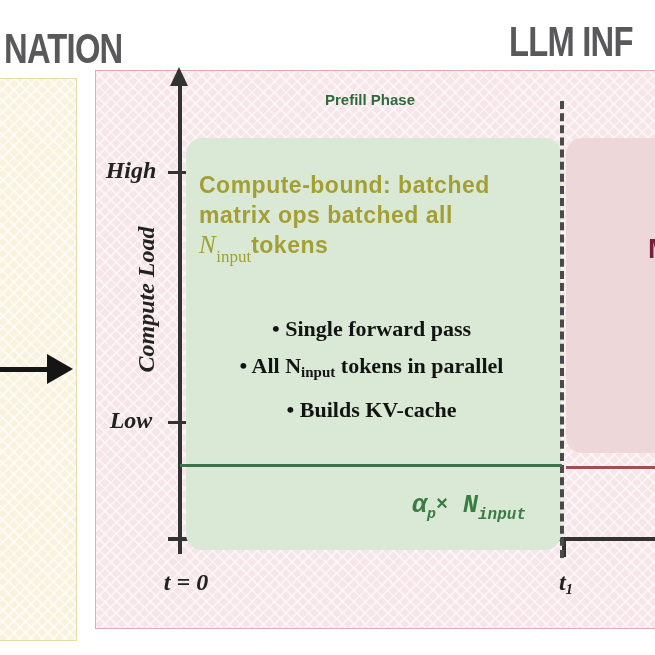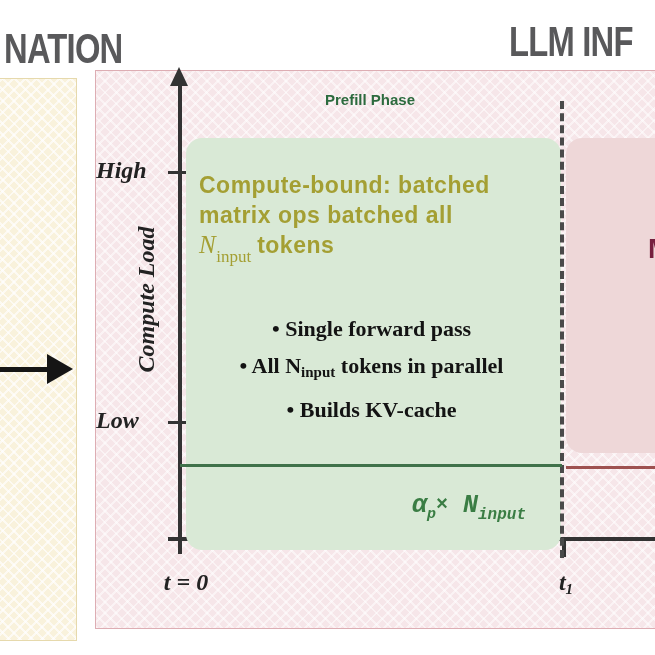--- a/index.html
+++ b/index.html
@@ -62,21 +62,21 @@
   }
   .x-axis{left:72px;top:466px;width:489px;height:4px;background:#333;}
   .tick-h{background:#333;height:3px;width:18px;left:72px;}
   .tick-high{top:100px;}
   .tick-low{top:350px;}
   .tick-v{background:#333;width:3.5px;}
   .tick-origin{left:82px;top:470px;height:13px;}
   .tick-t1{left:466px;top:470px;height:16px;}
 
   .serif-lbl{font-family:"Liberation Serif",serif;font-weight:bold;font-style:italic;color:#222;}
-  .lbl-high,.lbl-low{left:0;width:70px;text-align:left;font-size:24px;}
+  .lbl-high,.lbl-low{left:0;width:70px;text-align:center;font-size:24px;}
   .lbl-high{top:86px;}
   .lbl-low{top:336px;}
   .lbl-yaxis{
     left:-60px;top:215px;width:220px;text-align:center;font-size:24px;
     transform:rotate(-90deg);
   }
   .lbl-t0{left:35px;top:498px;width:110px;text-align:center;font-size:24px;}
   .lbl-t1{left:415px;top:498px;width:110px;text-align:center;font-size:24px;}
   .lbl-t1 sub{font-size:15px;font-style:italic;vertical-align:-4px;}
 
@@ -93,21 +93,21 @@
     font-weight:bold;font-size:23px;line-height:30px;letter-spacing:0.5px;
     color:#a49f33;white-space:nowrap;
   }
   .headline .n-serif{
     font-family:"Liberation Serif",serif;font-style:italic;font-weight:normal;font-size:25px;
   }
   .headline sub{
     font-family:"Liberation Serif",serif;font-style:normal;font-weight:normal;
     font-size:17px;vertical-align:-9px;letter-spacing:0;
   }
-  .headline .tok{margin-left:6px;}
+  .headline .tok{margin-left:0;}
   .bullets{
     position:absolute;left:-14px;right:-10px;top:172px;text-align:center;
     font-family:"Liberation Serif",serif;font-weight:bold;font-size:22px;
     line-height:37px;color:#131313;white-space:nowrap;
   }
   .bullets sub{font-size:15px;vertical-align:-4px;}
 
   
   .decode-box{
     left:470px;top:67px;width:95px;height:315px;

